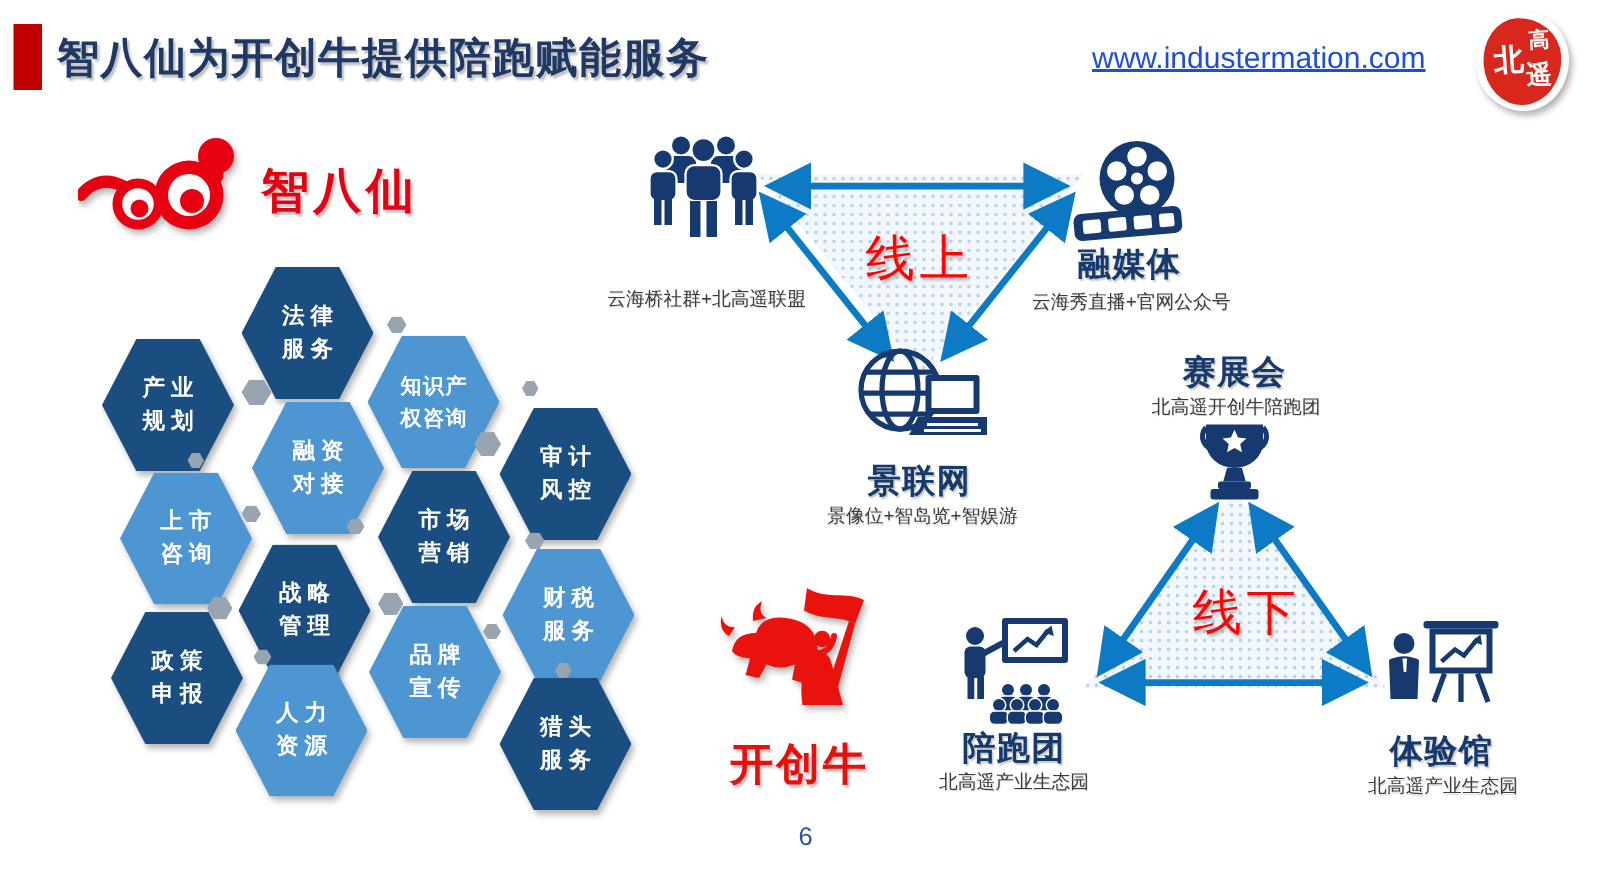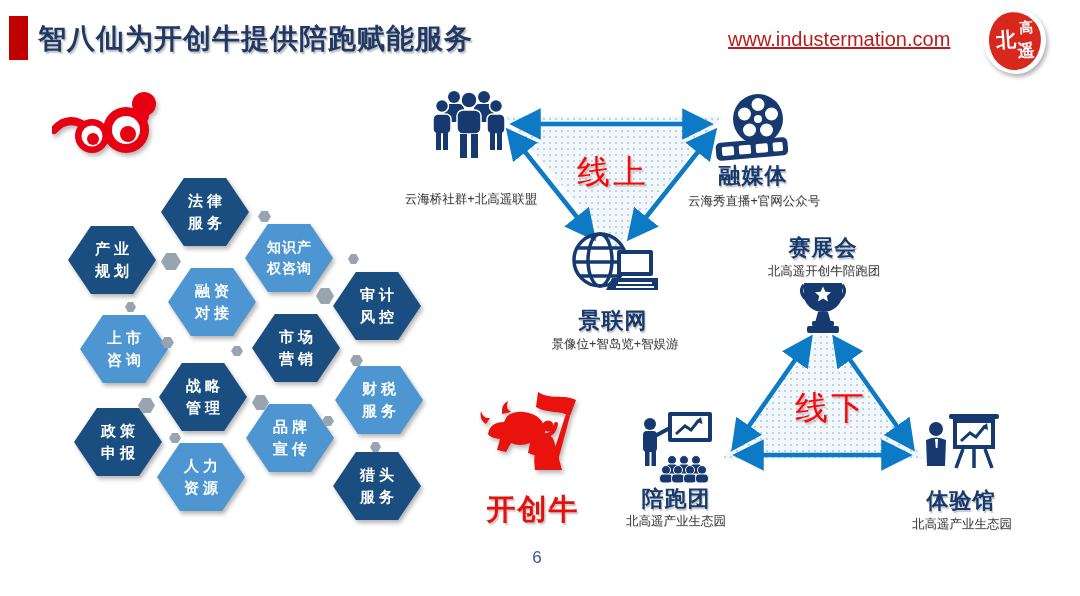--- a/index.html
+++ b/index.html
@@ -3,39 +3,39 @@
 <meta charset="utf-8">
 <style>
   html,body{margin:0;padding:0;background:#fff;}
   .slide{position:relative;width:1080px;height:596px;background:#fff;overflow:hidden;
          font-family:"Liberation Sans","DejaVu Sans",sans-serif;}
 
   
   .title-bar{position:absolute;left:9px;top:16px;width:19px;height:44px;background:#c00000;}
   .page-title{position:absolute;left:38px;top:20px;font-size:28px;font-weight:bold;color:#1f3864;
               letter-spacing:1px;text-shadow:1.5px 2px 1.5px rgba(110,110,110,.45);white-space:nowrap;}
-  .site-url{position:absolute;left:728px;top:28px;font-size:20px;color:#b91c1c;
+  .site-url{position:absolute;left:728px;top:28px;font-size:20px;color:#1d4ed8;
             text-decoration:underline;font-weight:500;}
   .seal{position:absolute;left:984px;top:8px;width:62px;height:66px;}
   .seal-bg{position:absolute;inset:0;background:#fff;border-radius:50% 50% 48% 52%/52% 48% 52% 48%;
            box-shadow:2px 3px 4px rgba(0,0,0,.3);}
   .seal-red{position:absolute;left:5px;top:4px;width:52px;height:58px;background:#d8281e;
             border-radius:46% 54% 52% 48%/50% 46% 54% 50%;transform:rotate(-4deg);}
   .seal-red span{position:absolute;color:#fff;font-family:"DejaVu Serif",serif;font-weight:bold;line-height:1;}
   .seal-c1{left:7px;top:17px;font-size:20px;}
   .seal-c2{left:31px;top:9px;font-size:14px;}
   .seal-c3{left:28px;top:31px;font-size:17px;}
 
   
   .brand-label{position:absolute;left:174px;top:106px;font-size:32px;font-weight:bold;color:#e60012;
                letter-spacing:3px;text-shadow:1.5px 2px 1.5px rgba(120,120,120,.45);}
 
   
   .hexw{position:absolute;filter:drop-shadow(2px 3px 2px rgba(90,90,90,.45));}
-  .hex{width:88px;height:68px;clip-path:polygon(26% 0,74% 0,100% 50%,74% 100%,26% 100%,0 50%);
+  .hex{width:88px;height:88px;clip-path:polygon(26% 0,74% 0,100% 50%,74% 100%,26% 100%,0 50%);
        display:flex;flex-direction:column;align-items:center;justify-content:center;
        color:#fff;font-weight:bold;font-size:15px;line-height:1.5;letter-spacing:4px;text-indent:4px;}
   .hex.dark{background:#1b4e80;}
   .hex.light{background:#4e96d2;}
   .hex.small{font-size:14px;letter-spacing:1px;text-indent:1px;}
   .ghex{position:absolute;background:#98a4b0;clip-path:polygon(26% 0,74% 0,100% 50%,74% 100%,26% 100%,0 50%);
         filter:drop-shadow(1px 2px 1px rgba(120,120,120,.4));}
 
   
   .tri{position:absolute;background-color:#f2f7fb;
@@ -80,20 +80,21 @@
       <circle cx="40" cy="46" r="17" fill="#e60012"></circle>
       <circle cx="40" cy="46" r="10.5" fill="#fff"></circle>
       <circle cx="41" cy="49" r="6" fill="#e60012"></circle>
       <circle cx="88" cy="26" r="9" fill="#e60012"></circle>
       <circle cx="92" cy="14" r="12" fill="#e60012"></circle>
       <circle cx="74" cy="40" r="23" fill="#e60012"></circle>
       <circle cx="74" cy="40" r="14" fill="#fff"></circle>
       <circle cx="76" cy="44" r="8" fill="#e60012"></circle>
     </g>
   </svg>
+  <div class="brand-label">智八仙</div>
 
   <div class="hexw" style="left:161px;top:178px">
     <div class="hex dark">
         <span>法律</span>
         <span>服务</span>
       </div>
     </div>
   <div class="hexw" style="left:68px;top:226px">
     <div class="hex dark">
         <span>产业</span>

